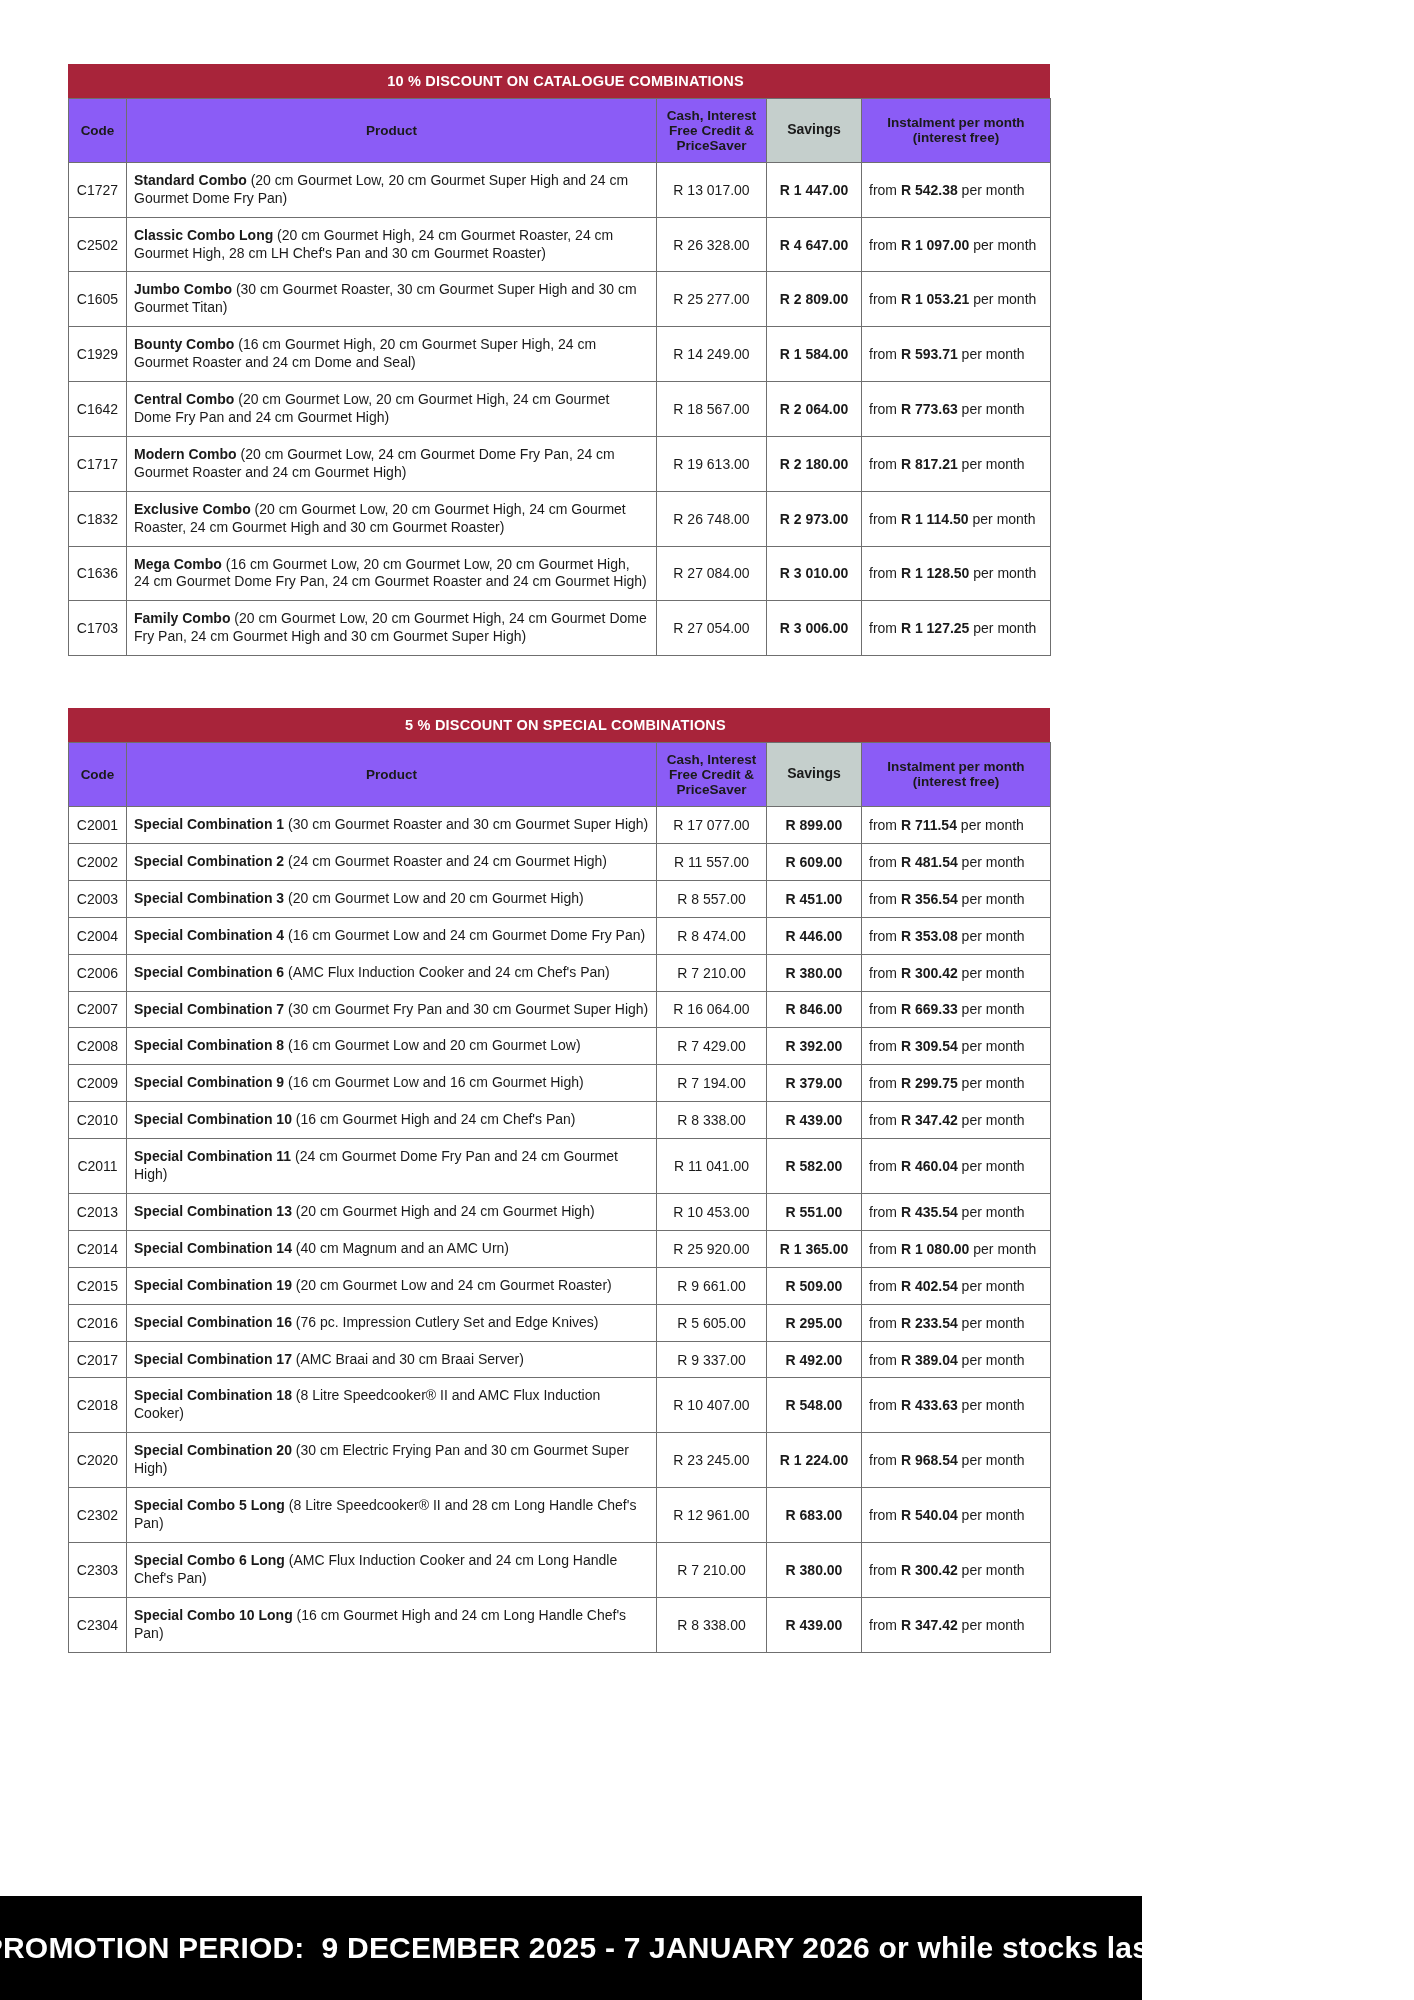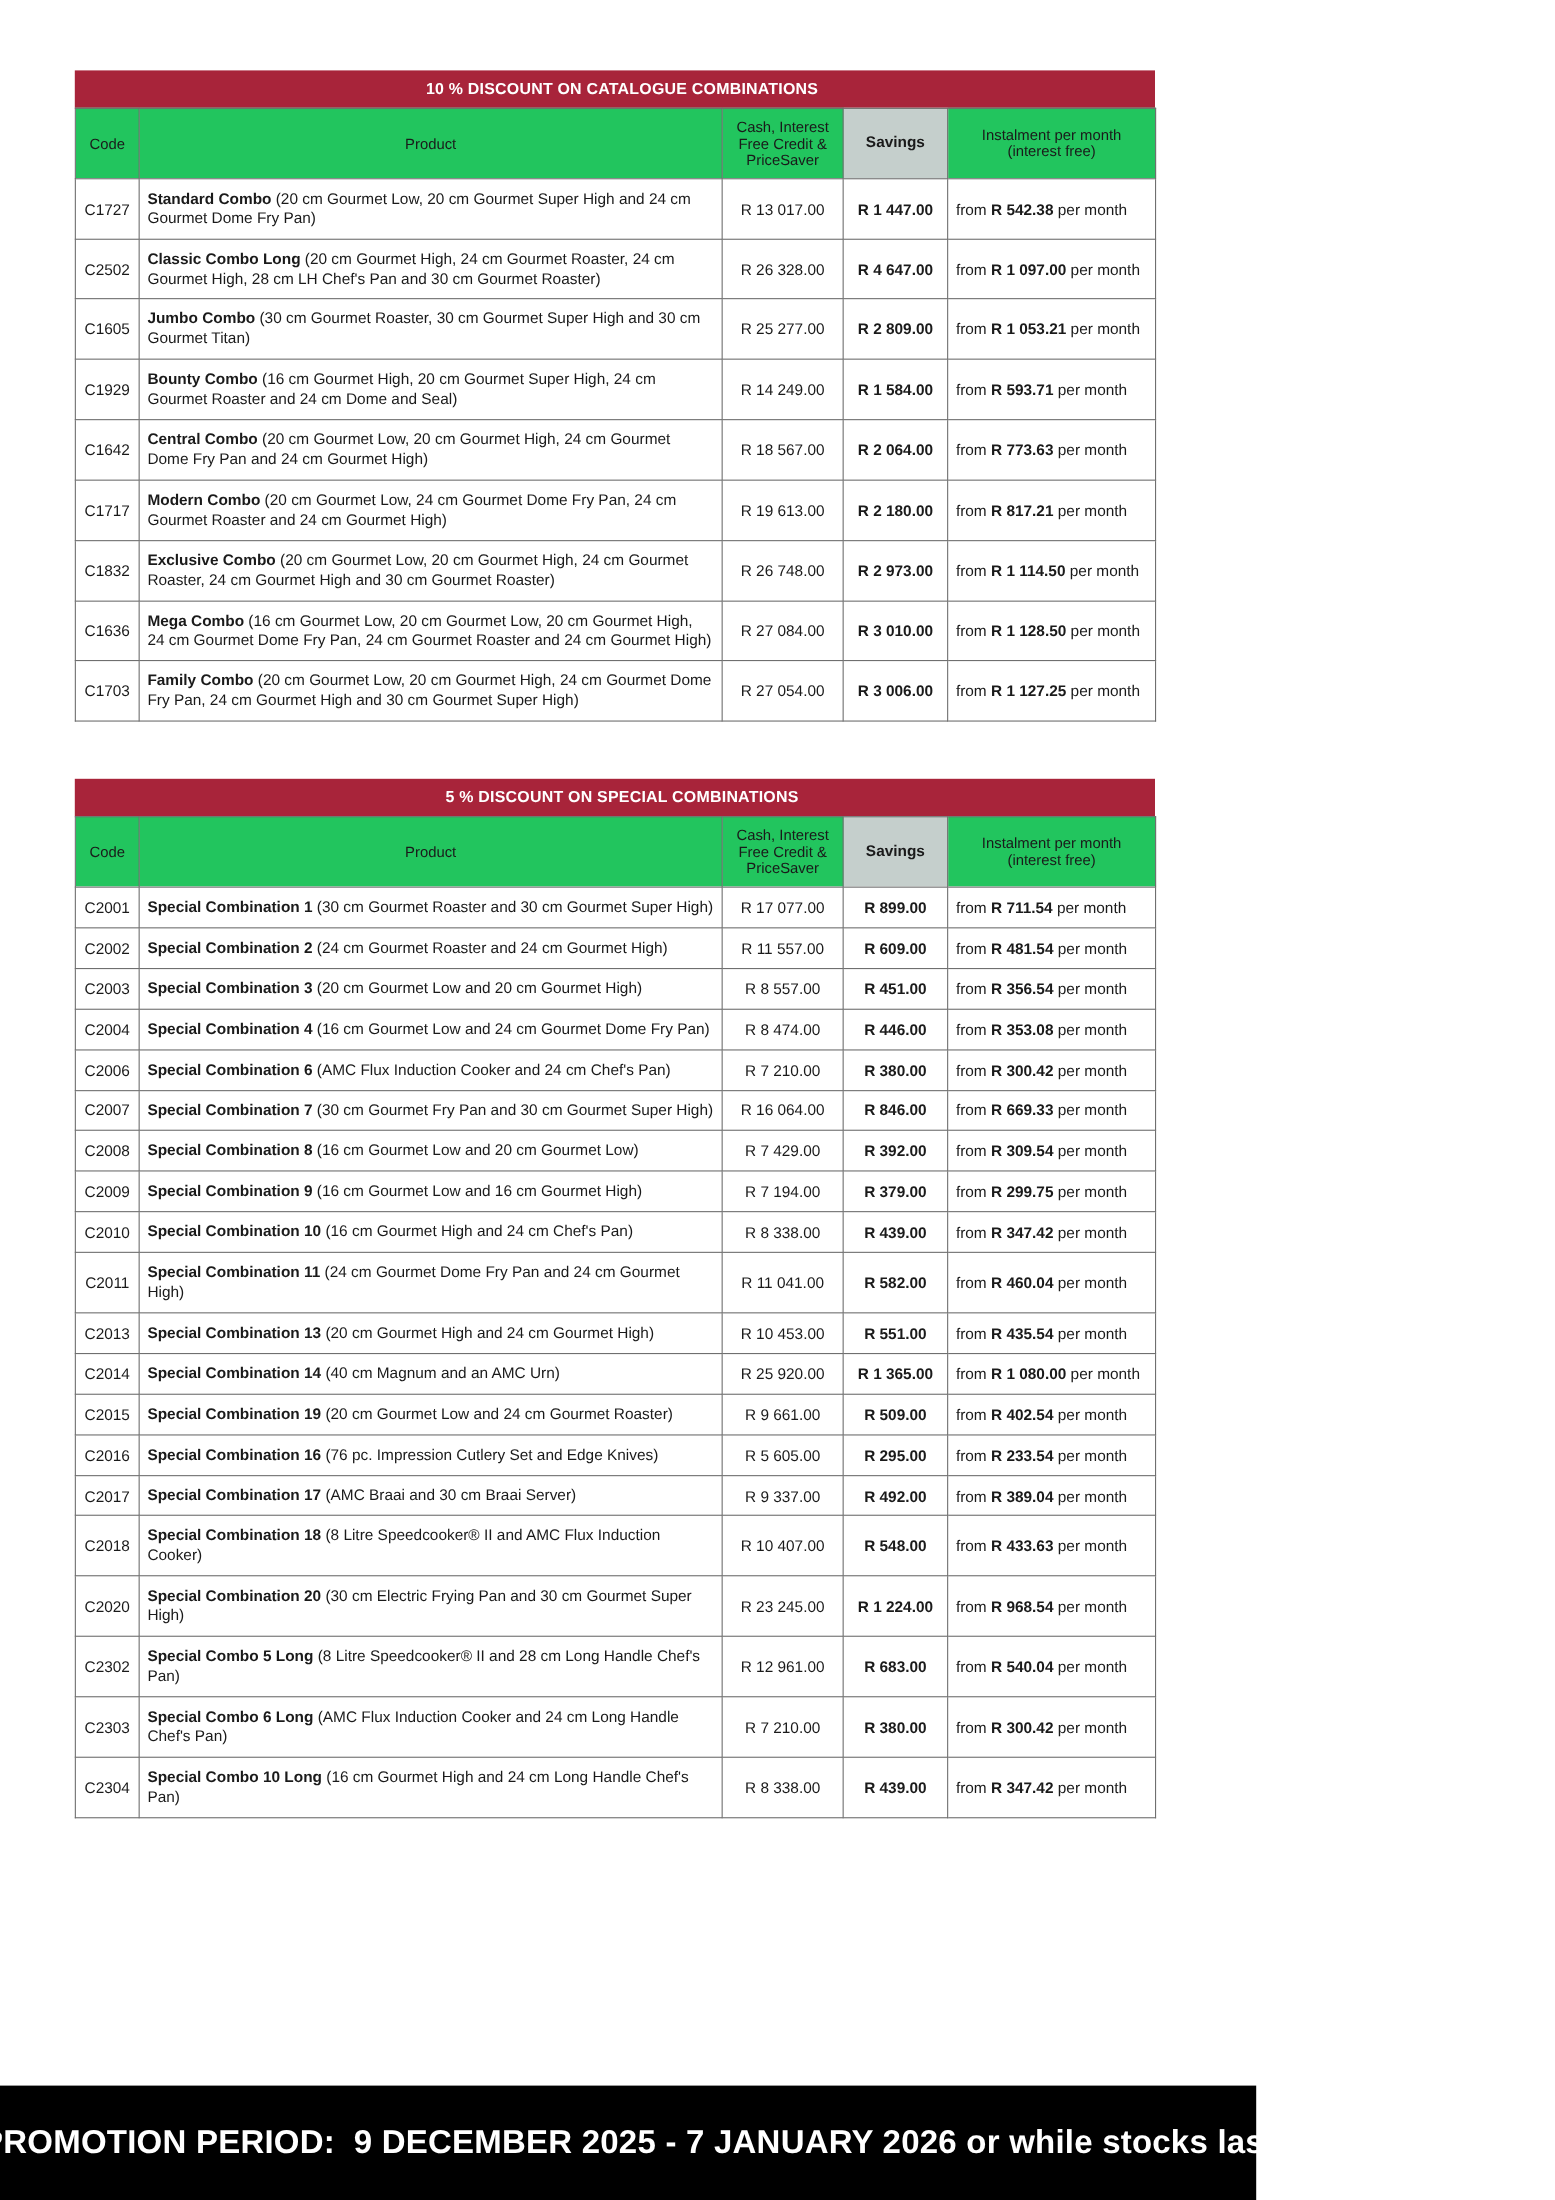--- a/index.html
+++ b/index.html
@@ -52,22 +52,22 @@
   table.combo col.c-cash { width: 110px; }
   table.combo col.c-sav  { width: 95px; }
   table.combo col.c-inst { width: 189px; }
 
   table.combo th, table.combo td {
     border: 1px solid #6f6f6f;
     vertical-align: middle;
     background: #ffffff;
   }
   table.combo thead th {
-    background: #22c55e;
-    font-weight: normal;
+    background: #8b5cf6;
+    font-weight: bold;
     font-size: 13.5px;
     line-height: 1.12;
     text-align: center;
     padding: 9px 4px;
     color: #1a1a1a;
   }
   table.combo thead th.sav-h {
     background: #c5cfcc;
     font-weight: bold;
     font-size: 14px;

